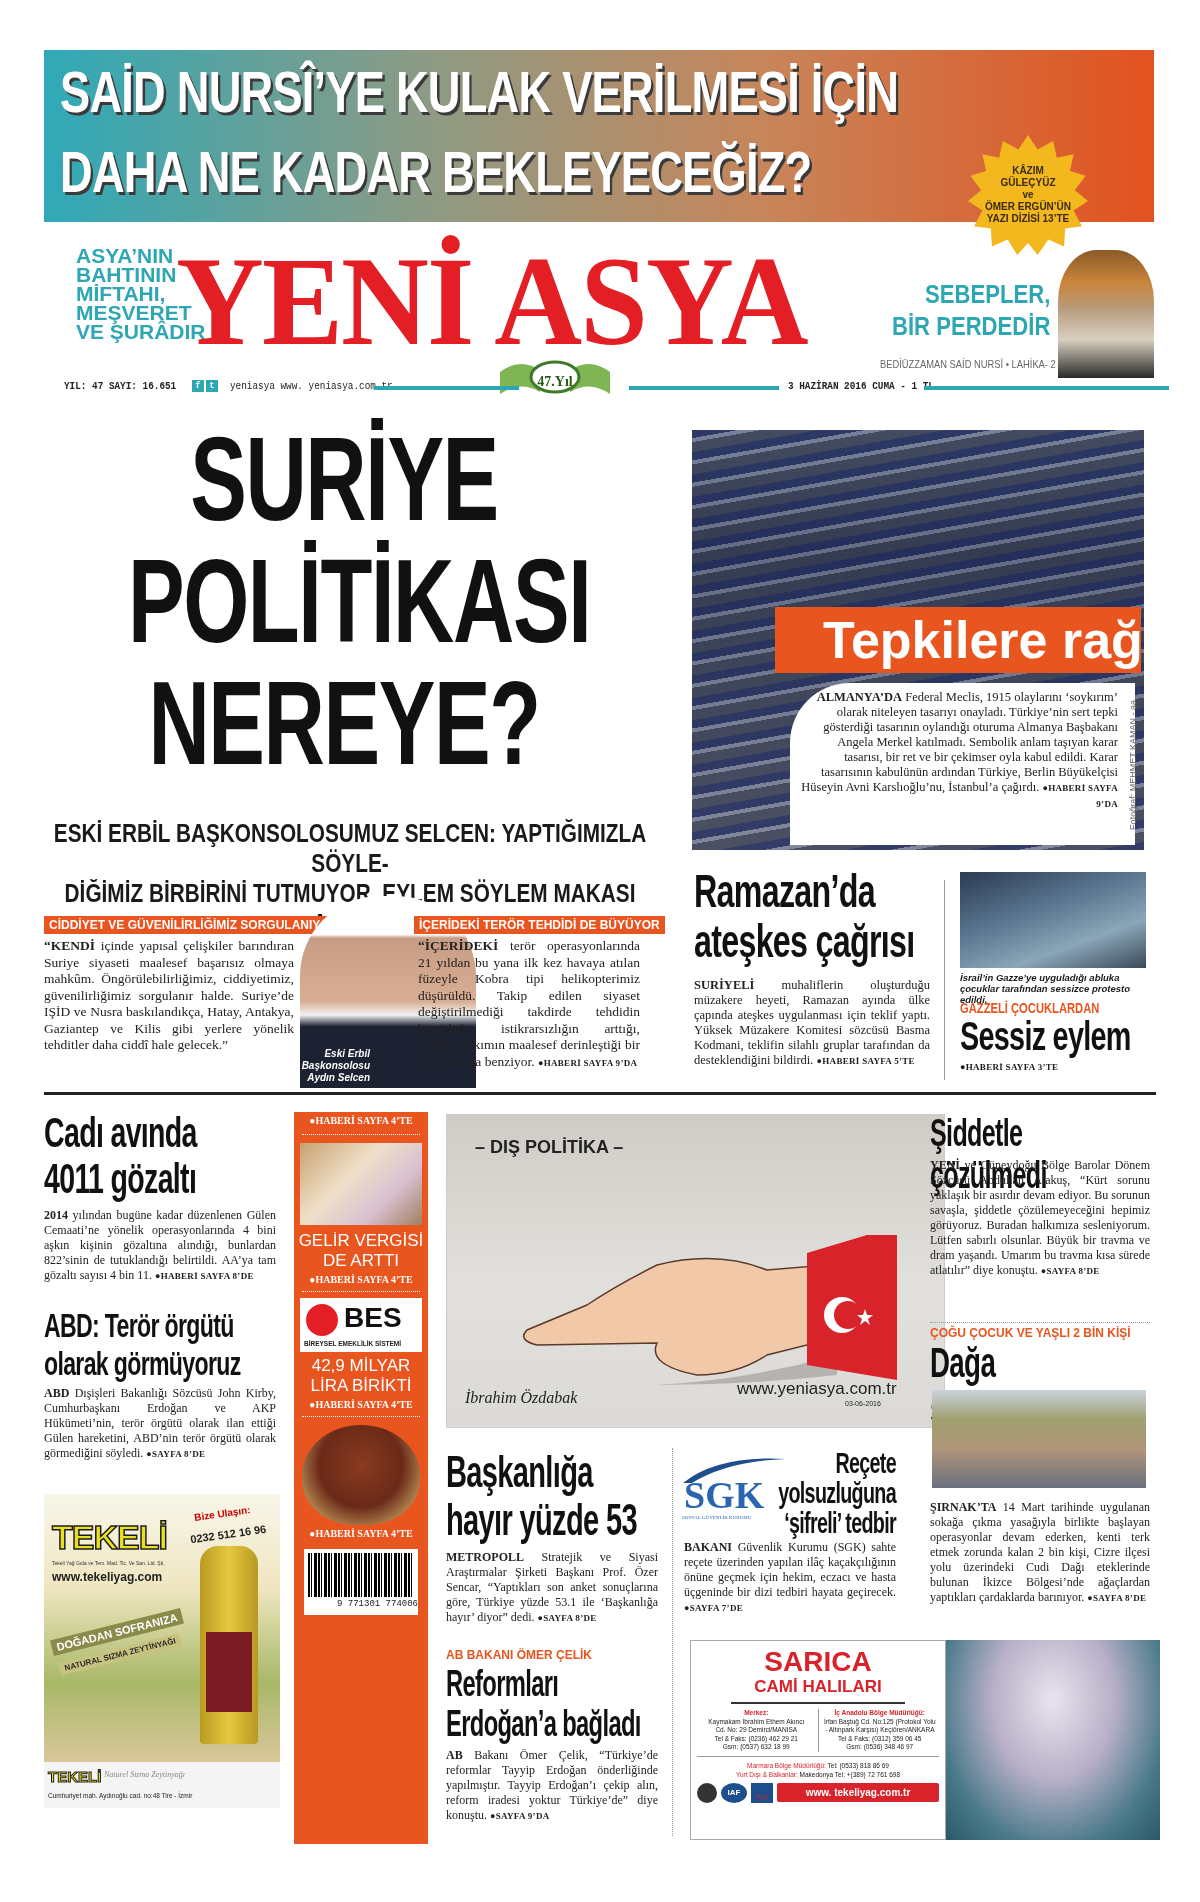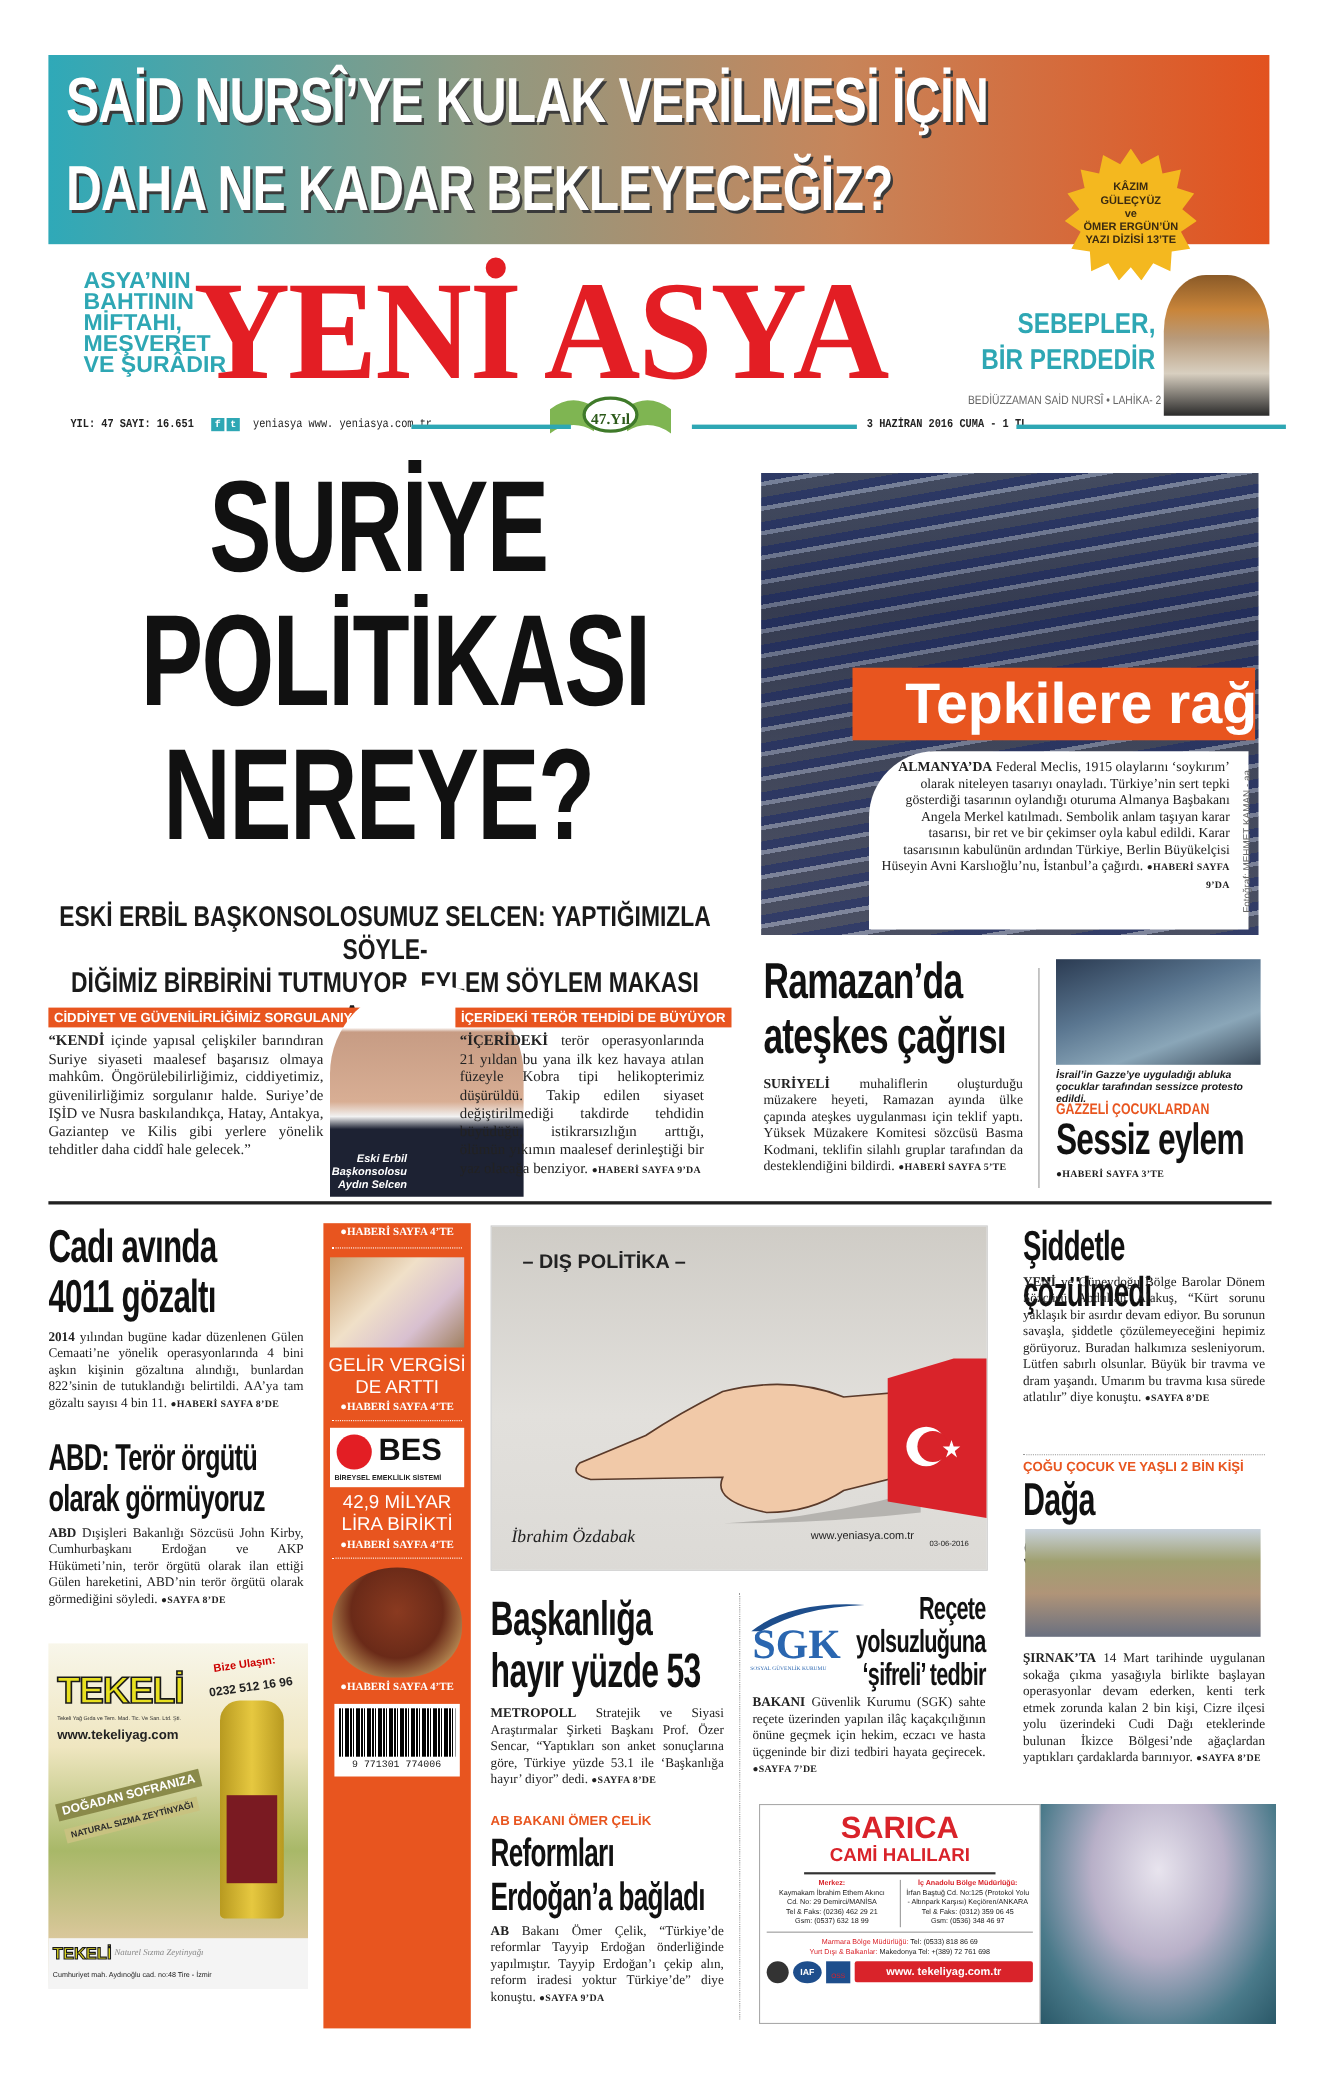--- a/index.html
+++ b/index.html
@@ -25,21 +25,21 @@
 .photo1 .rows{position:absolute;inset:0;background:repeating-linear-gradient(170deg,rgba(30,40,90,.65) 0 8px,rgba(200,200,210,.35) 8px 12px,rgba(60,60,70,.5) 12px 22px)}
 .tepki{left:775px;top:607px;width:366px;height:66px;background:#e8551f;color:#fff;font-family:"Liberation Sans",sans-serif;font-weight:700;font-size:52px;line-height:66px;padding-left:48px;white-space:nowrap}
 .whitebox{left:790px;top:683px;width:345px;height:162px;background:#fff;border-radius:60px 0 0 0}
 .h2{font-family:"Liberation Sans",sans-serif;font-weight:700;color:#111;letter-spacing:-1px;transform-origin:left top}
 .vrule{background:#999;width:1px}
 .hrule{background:#222;height:3px}
 .orange-col{left:294px;top:1112px;width:134px;height:732px;background:#e8551f}
 .oc-title{color:#fff;font-family:"Liberation Sans",sans-serif;font-size:17px;line-height:20px;text-align:center}
 .oc-ref{color:#fff;font-family:"Liberation Serif",serif;font-weight:700;font-size:10px;text-align:center}
 .dotted{border-top:1px dotted #fff;margin:0 8px}
-.cartoon{left:446px;top:1114px;width:452px;height:314px;background:linear-gradient(180deg,#cfccc6 0%,#e2e0dc 55%,#dcdad6 100%);border:1px solid #ccc}
+.cartoon{left:446px;top:1114px;width:499px;height:314px;background:linear-gradient(180deg,#cfccc6 0%,#e2e0dc 55%,#dcdad6 100%);border:1px solid #ccc}
 .ad-tekeli{left:44px;top:1494px;width:236px;height:314px;background:linear-gradient(180deg,#f8f6ea 0%,#efe6c0 30%,#a8b868 60%,#d9c79a 85%,#f2f2f2 100%)}
 .ad-sarica{left:690px;top:1640px;width:256px;height:200px;background:#fff;border:1px solid #aaa}
 .mosque{left:946px;top:1640px;width:214px;height:200px;background:radial-gradient(ellipse at 50% 30%,#e8e4ee 0%,#b8b0c8 40%,#4a7a8a 75%,#2a5868 100%)}
 .center{text-align:center}
 </style>
 </head>
 <body>
 
 <div class="abs banner">
   <div class="abs banner-line" style="top:8px">SAİD NURSÎ’YE KULAK VERİLMESİ İÇİN</div>
@@ -189,36 +189,36 @@
     <div style="position:absolute;left:44px;top:4px;font-family:'Liberation Sans',sans-serif;font-weight:900;font-size:28px;color:#111">BES</div>
     <div style="position:absolute;left:4px;top:42px;font-family:'Liberation Sans',sans-serif;font-weight:700;font-size:6.5px;color:#222">BİREYSEL EMEKLİLİK SİSTEMİ</div>
   </div>
   <div class="oc-title" style="margin-top:4px">42,9 MİLYAR LİRA BİRİKTİ</div>
   <div class="oc-ref" style="margin-top:3px">●HABERİ SAYFA 4’TE</div>
   <div class="dotted" style="margin-top:6px"></div>
   <div style="margin:8px 8px 0;height:100px;border-radius:50% 50% 45% 45%;background:radial-gradient(ellipse at 50% 40%,#8a3a20 0%,#6a2a18 50%,#c8a060 85%)"></div>
   <div class="oc-ref" style="margin-top:3px">●HABERİ SAYFA 4’TE</div>
   <div style="margin:10px 10px 0;height:66px;background:#fff;position:relative">
     <div style="position:absolute;left:4px;top:4px;right:4px;height:44px;background:repeating-linear-gradient(90deg,#000 0 2px,#fff 2px 3px,#000 3px 4px,#fff 4px 6px,#000 6px 9px,#fff 9px 10px)"></div>
-    <div style="position:absolute;left:16px;right:0;top:50px;text-align:left;font-family:'Liberation Mono',monospace;font-size:9px">9 771301 774006</div>
+    <div style="position:absolute;left:0;right:0;top:50px;text-align:right;font-family:'Liberation Mono',monospace;font-size:9px">9 771301 774006</div>
   </div>
 </div>
 
 <div class="abs cartoon">
   <div class="abs" style="left:28px;top:22px;font-family:'Liberation Sans',sans-serif;font-weight:700;font-size:18px;color:#222">– DIŞ POLİTİKA –</div>
   <svg class="abs" style="left:60px;top:90px" width="390" height="180" viewBox="0 0 390 180">
     <path d="M20 125 Q10 135 30 140 L150 138 Q140 160 190 170 Q230 170 260 150 L320 135 L320 60 L260 65 Q210 45 150 60 Q110 80 80 100 L20 125 Z" fill="#f1c9a8" stroke="#5a3a2a" stroke-width="1.5"></path>
     <path d="M150 180 Q240 175 330 150 L330 170 Q240 180 150 180 Z" fill="#9a9894" opacity=".6"></path>
     <path d="M300 48 L360 30 L390 30 L390 175 L300 160 Z" fill="#d9232a"></path>
     <circle cx="335" cy="110" r="18" fill="#fff"></circle>
     <circle cx="341" cy="110" r="14" fill="#d9232a"></circle>
     <polygon points="358,104 360,110 366,110 361,114 363,120 358,116 353,120 355,114 350,110 356,110" fill="#fff"></polygon>
   </svg>
   <div class="abs" style="left:18px;top:274px;font-family:'Liberation Serif',serif;font-style:italic;font-size:16px;color:#222">İbrahim Özdabak</div>
-  <div class="abs" style="left:290px;top:276px;font-family:'Liberation Sans',sans-serif;font-size:10px;color:#222">www.yeniasya.com.tr</div>
+  <div class="abs" style="left:290px;top:264px;font-family:'Liberation Sans',sans-serif;font-size:17px;color:#222">www.yeniasya.com.tr</div>
   <div class="abs" style="left:398px;top:285px;font-family:'Liberation Sans',sans-serif;font-size:7px;color:#222">03-06-2016</div>
 </div>
 
 <div class="abs h2" style="left:446px;top:1448px;font-size:44px;line-height:48px;transform:scaleX(.66)">
   <div>Başkanlığa</div>
   <div>hayır yüzde 53</div>
 </div>
 <div class="abs body" style="left:446px;top:1550px;width:212px;font-size:12px;line-height:15px">
   <b>METROPOLL</b><span> Stratejik ve Siyasi Araştırmalar Şirketi Başkanı Prof. Özer Sencar, “Yaptıkları son anket sonuçlarına göre, Türkiye yüzde 53.1 ile ‘Başkanlığa hayır’ diyor” dedi.</span>
   <span class="ref">●SAYFA 8’DE</span>

